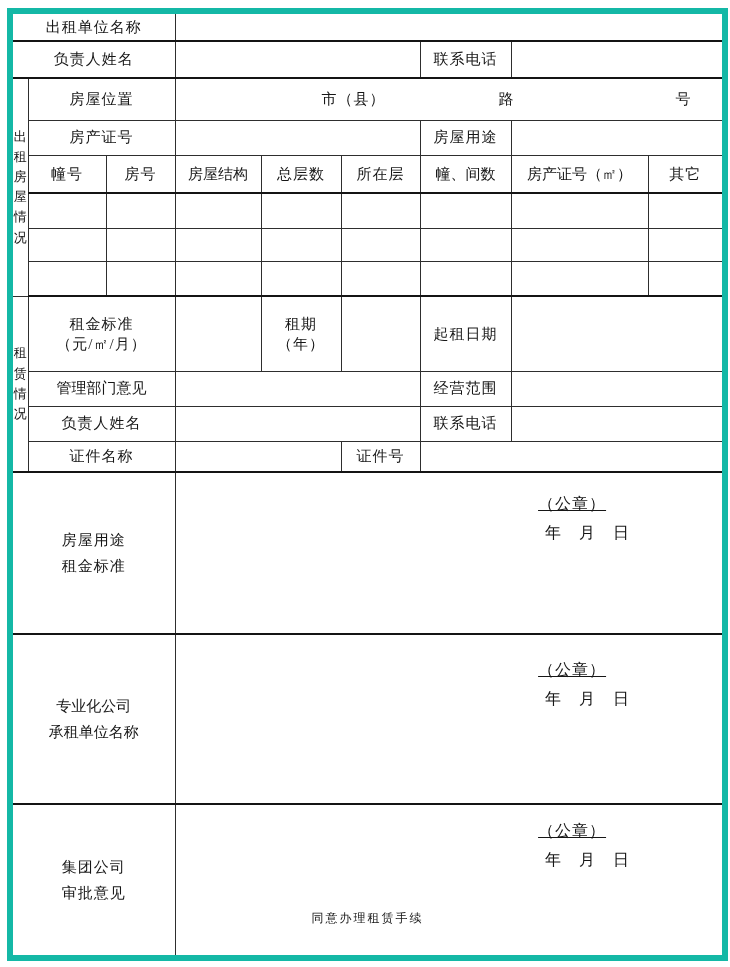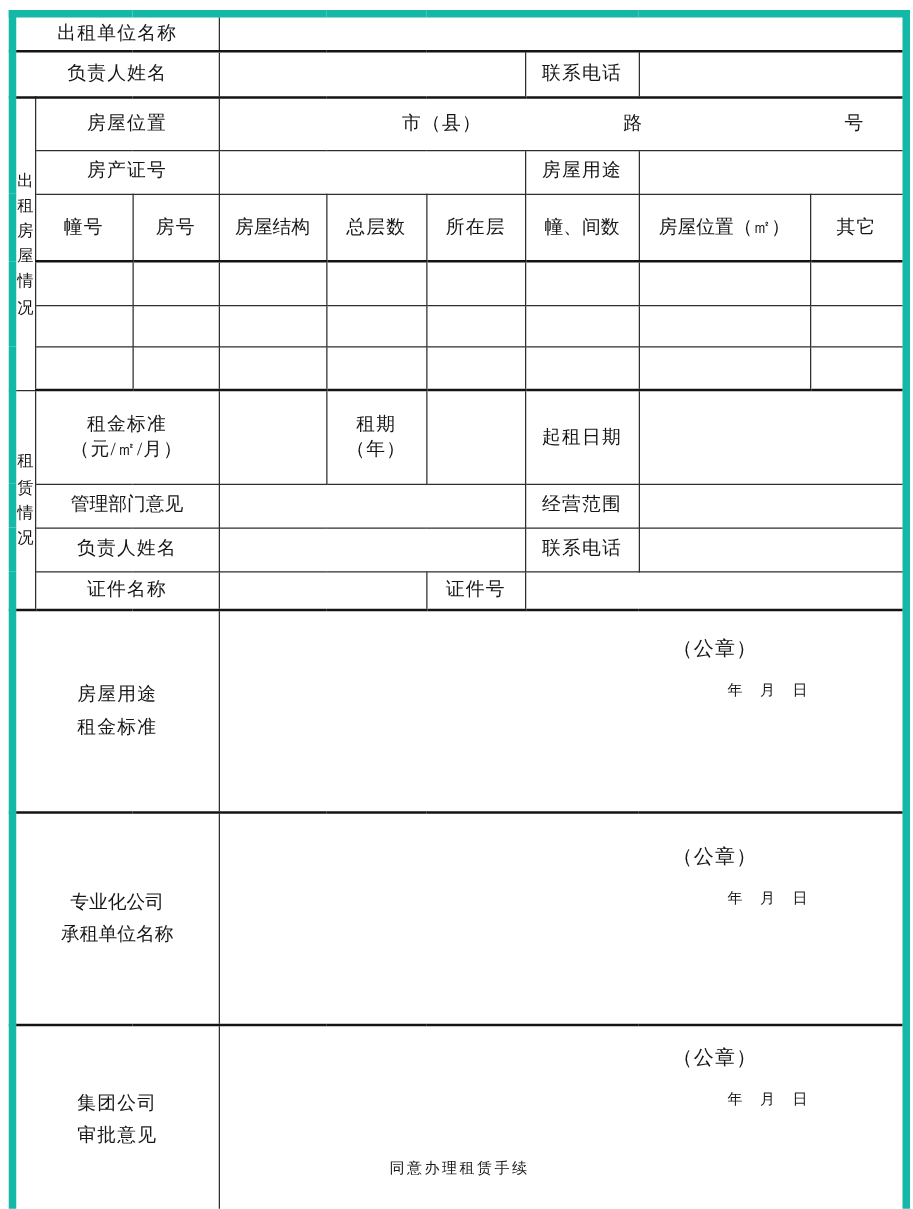--- a/index.html
+++ b/index.html
@@ -32,25 +32,25 @@
   .loc-road{left:323px}
   .loc-num{left:500px}
   .op-label{line-height:1.75;letter-spacing:1px}
   .op-cell{position:relative;width:100%;height:100%}
   .op-content{
     position:absolute;left:136px;top:30px;
     font-size:12px;letter-spacing:2px;white-space:nowrap;
   }
   .op-seal{
     position:absolute;right:116px;bottom:38px;
-    font-size:16px;letter-spacing:1px;white-space:nowrap;
+    font-size:16px;letter-spacing:1px;white-space:nowrap;text-decoration:underline;
   }
   .op-date{
-    position:absolute;right:75px;bottom:9px;
-    font-size:12px;letter-spacing:1px;white-space:nowrap;margin-left:48px;
+    position:absolute;right:92px;bottom:9px;
+    font-size:16px;letter-spacing:1px;white-space:nowrap;margin-left:48px;
   }
 </style>
 </head>
 <body>
 
 <table class="form">
   <colgroup>
     <col style="width:18px">
       <col style="width:78px">
       <col style="width:69px">
@@ -87,28 +87,28 @@
     </td>
   </tr>
 
   <tr style="height:35px">
     <td colspan="2">房产证号</td>
     <td colspan="3"></td>
     <td>房屋用途</td>
     <td colspan="2"></td>
   </tr>
 
-  <tr class="b2" style="height:54px">
+  <tr class="b2" style="height:38px">
     <td>幢号</td>
     <td>房号</td>
     <td class="tight">房屋结构</td>
     <td>总层数</td>
     <td>所在层</td>
     <td class="tight">幢、间数</td>
-    <td class="tight">房屋位置（㎡）</td>
+    <td class="tight">房产证号（㎡）</td>
     <td>其它</td>
   </tr>
 
   <tr style="height:35px">
     <td></td>
     <td></td>
     <td></td>
     <td></td>
     <td></td>
     <td></td>

